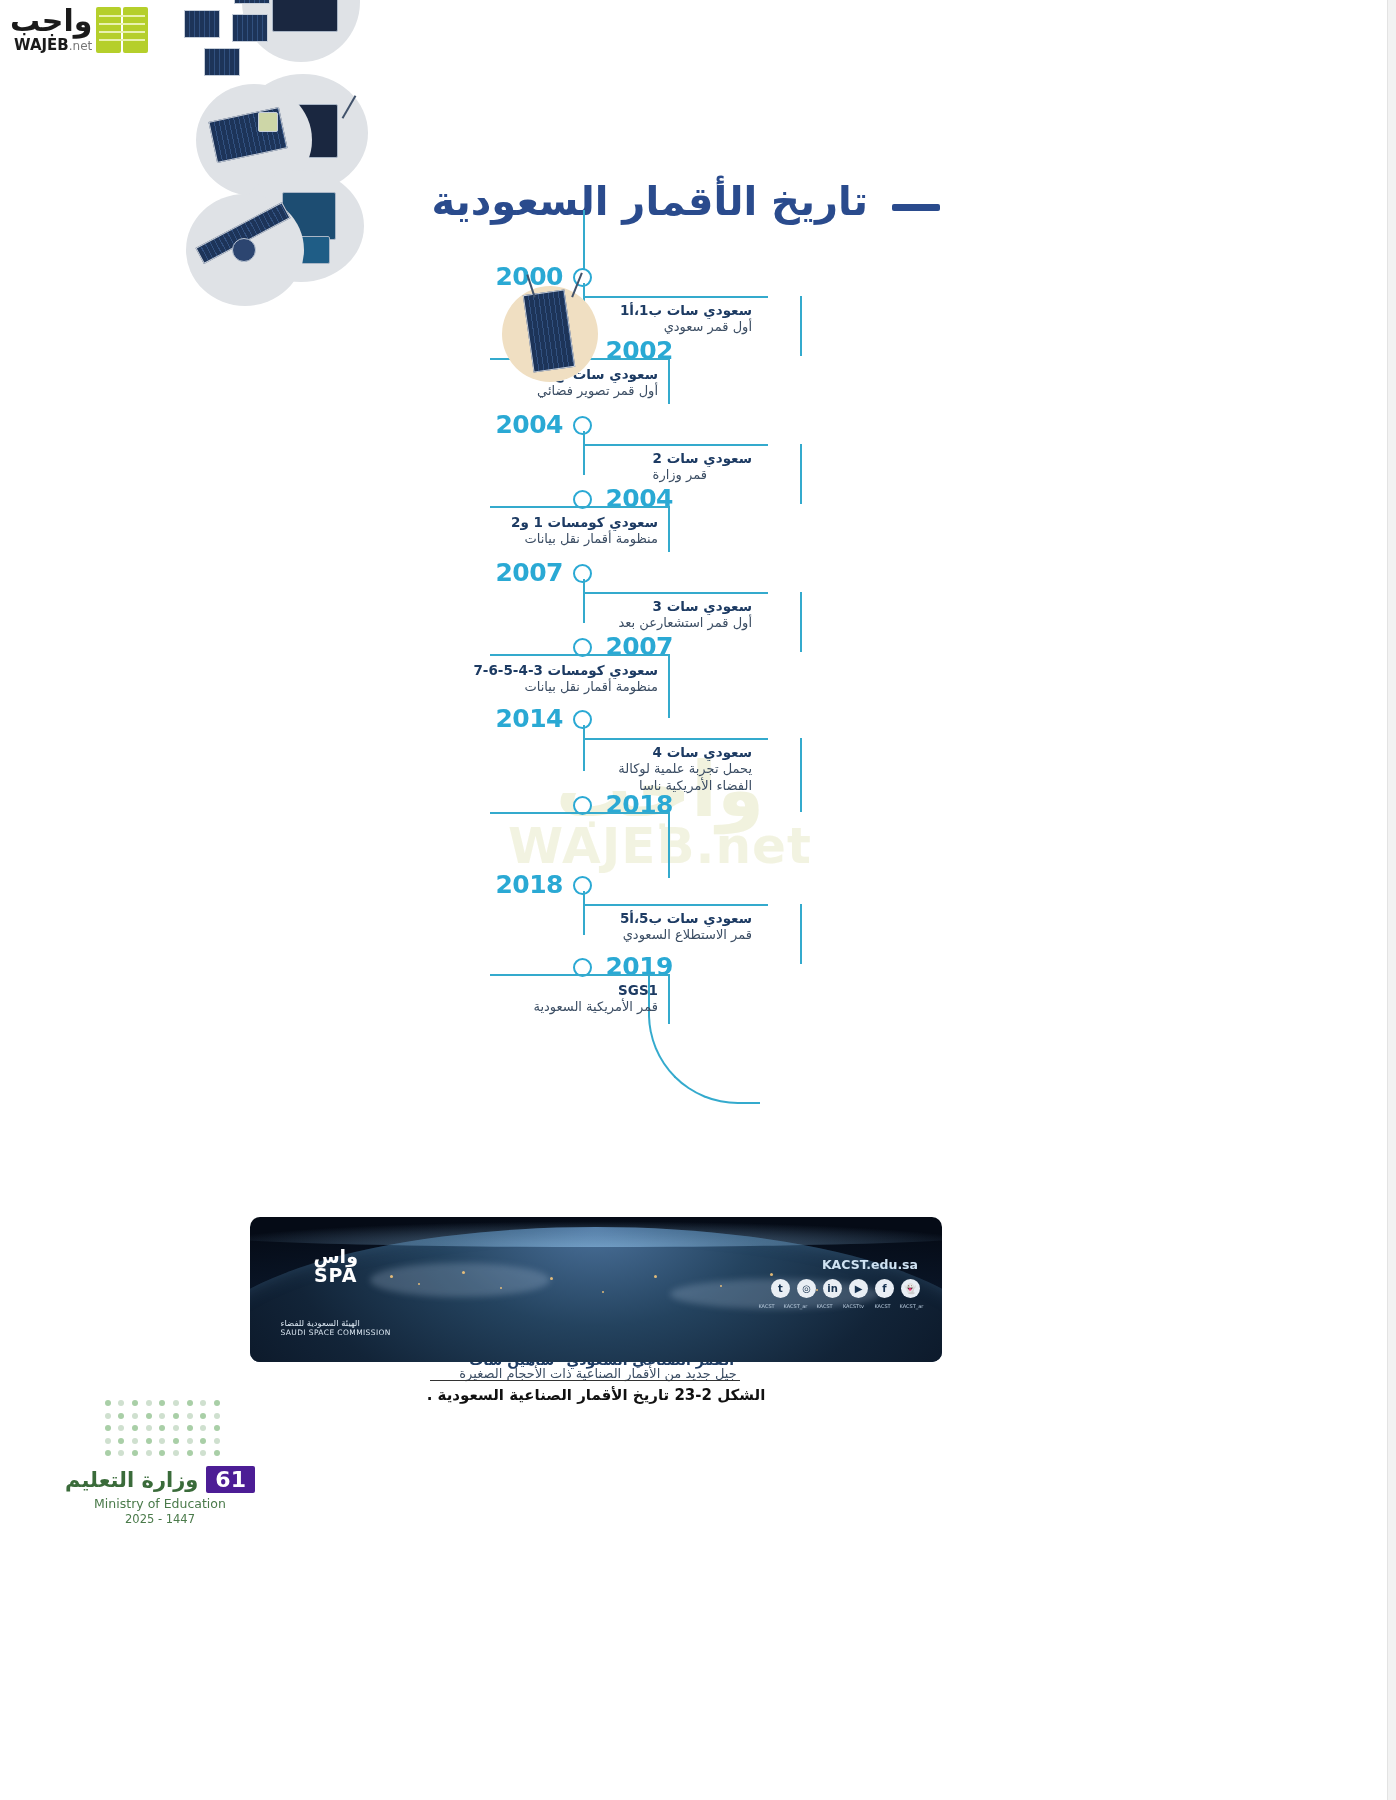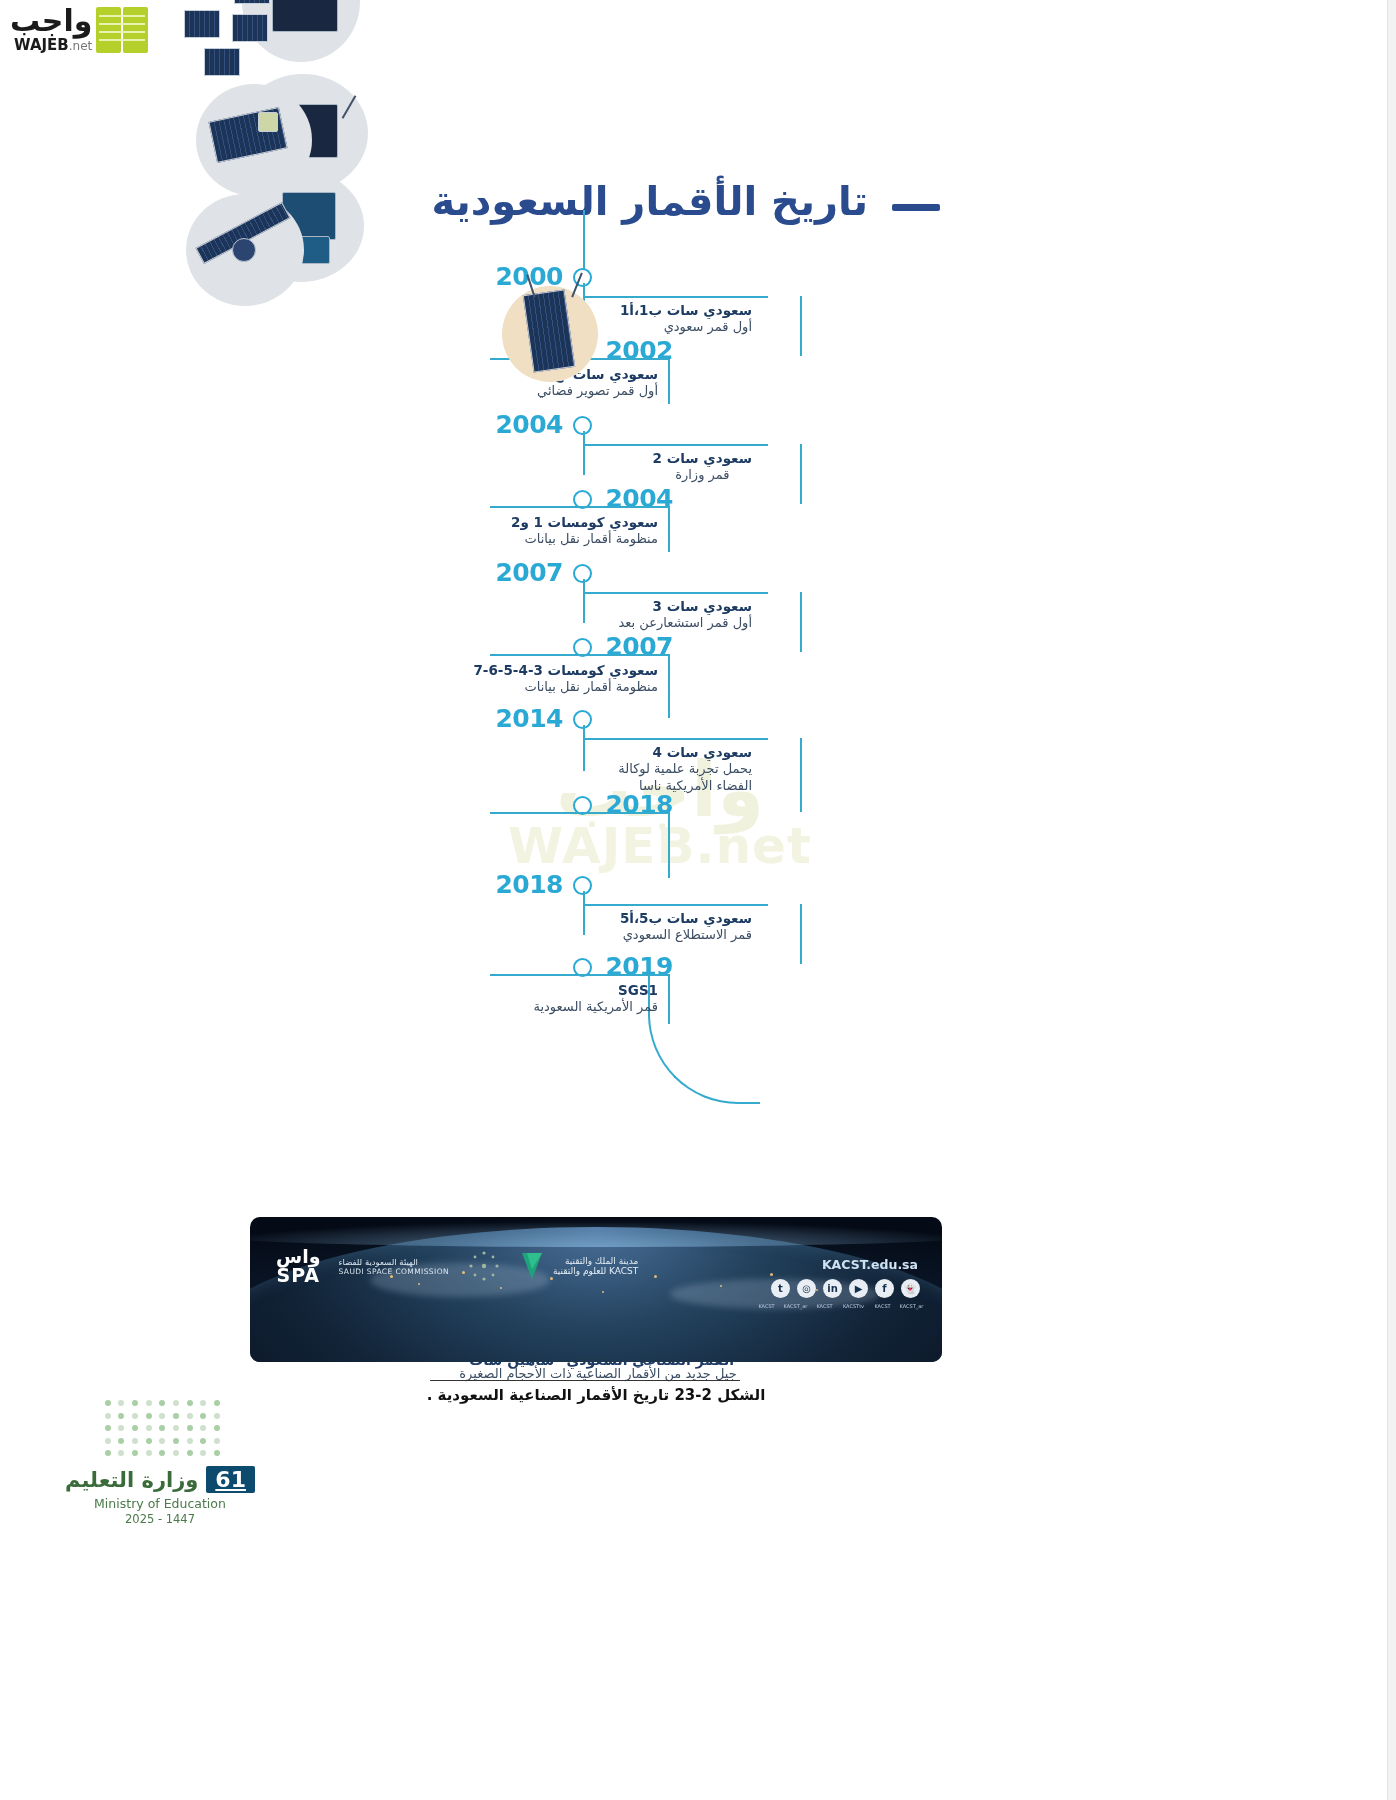--- a/index.html
+++ b/index.html
@@ -116,21 +116,21 @@
   .earth .lights{position:absolute;border-radius:50%;background:#ffcb7a;opacity:.85;}
   .earth .cloud{position:absolute;border-radius:50%;background:rgba(200,220,240,.22);filter:blur(3px);}
 
   .ftr-url{position:absolute;right:24px;top:40px;font-size:12.5px;color:#cfe2f2;font-weight:bold;direction:ltr;}
   .social{position:absolute;right:22px;top:62px;display:flex;flex-direction:row-reverse;gap:7px;}
   .social .s{width:19px;height:19px;border-radius:50%;background:#e9eef4;display:flex;align-items:center;justify-content:center;
     font-size:10px;color:#16314f;font-weight:bold;}
   .social-lbl{position:absolute;right:18px;top:86px;display:flex;flex-direction:row-reverse;gap:4px;}
   .social-lbl span{font-size:5px;color:#b9cbdd;width:25px;text-align:center;direction:ltr;}
 
-  .ftr-logos{position:absolute;left:26px;top:30px;display:flex;align-items:center;gap:18px;direction:ltr;}
+  .ftr-logos{position:absolute;left:26px;top:30px;display:flex;align-items:center;gap:33px;direction:ltr;flex-direction:column;}
   .spa-logo{display:flex;flex-direction:column;align-items:center;color:#fff;}
   .spa-logo .sq{font-size:19px;font-weight:bold;letter-spacing:1px;line-height:1;}
   .ssc{display:flex;flex-direction:column;align-items:flex-start;color:#dbe7f2;}
   .ssc .ar{font-size:8.5px;}
   .ssc .en{font-size:7.5px;letter-spacing:.4px;}
   .kacst{display:flex;align-items:center;gap:8px;color:#e4edf6;}
   .kacst .mark{width:26px;height:30px;}
   .kacst .txt{display:flex;flex-direction:column;align-items:flex-end;}
   .kacst .txt .l1{font-size:9px;}
   .kacst .txt .l2{font-size:9px;}
@@ -140,21 +140,21 @@
   .cap-rule{position:absolute;left:430px;top:1380px;width:310px;height:1px;background:#333;}
   .caption{position:absolute;left:250px;top:1386px;width:692px;text-align:center;
     font-size:15px;font-weight:bold;color:#111;}
 
   
   .min{position:absolute;left:60px;top:1400px;width:200px;text-align:center;}
   .dots{width:120px;height:60px;margin:0 auto;display:grid;grid-template-columns:repeat(9,1fr);gap:3px;}
   .dots i{display:block;width:6px;height:6px;border-radius:50%;background:#cfe0cf;}
   .dots i.on{background:#a9cfa7;}
   .min .row2{display:flex;align-items:center;justify-content:center;gap:8px;margin-top:6px;}
-  .min .num{background:#0c4a6e;color:#fff;font-size:22px;font-weight:bold;padding:1px 9px;border-radius:2px;text-decoration:underline;}
+  .min .num{background:#4c1d95;color:#fff;font-size:22px;font-weight:bold;padding:1px 9px;border-radius:2px;}
   .min .ar{font-size:21px;font-weight:bold;color:#3a6b3a;}
   .min .en{font-size:12.5px;color:#4a7a4a;margin-top:3px;direction:ltr;}
   .min .yr{font-size:11.5px;color:#4a7a4a;margin-top:1px;direction:ltr;}
 </style>
 </head>
 <body>
 
 <div class="page">
   <div class="page-edge"></div>
 
@@ -219,21 +219,21 @@
           <div class="t2">أول قمر تصوير فضائي</div>
         </div>
       </div>
 
       <div class="row" style="height:86px">
         <div class="dot" style="right:356px;top:-18px;"></div>
         <div class="year" style="right:385px;top:-24px;">2004</div>
         <div class="vline" style="right:363px;top:-3px;height:44px;"></div>
         <div class="hline" style="right:180px;top:10px;width:184px;"></div>
         <div class="curve" style="right:146px;top:10px;width:36px;height:60px;border:none;border-right:2px solid #34aacd;"></div>
-        <div class="txt" style="right:196px;top:16px;text-align:center;">
+        <div class="txt" style="right:196px;top:16px;text-align:left;">
           <div class="t1">سعودي سات 2</div>
           <div class="t2">قمر وزارة</div>
         </div>
       </div>
 
       <div class="row" style="height:86px">
         <div class="dot" style="right:356px;top:-30px;"></div>
         <div class="year" style="right:275px;top:-36px;">2004</div>
         <div class="vline" style="right:278px;top:-14px;height:46px;"></div>
         <div class="hline" style="right:278px;top:-14px;width:180px;"></div>

